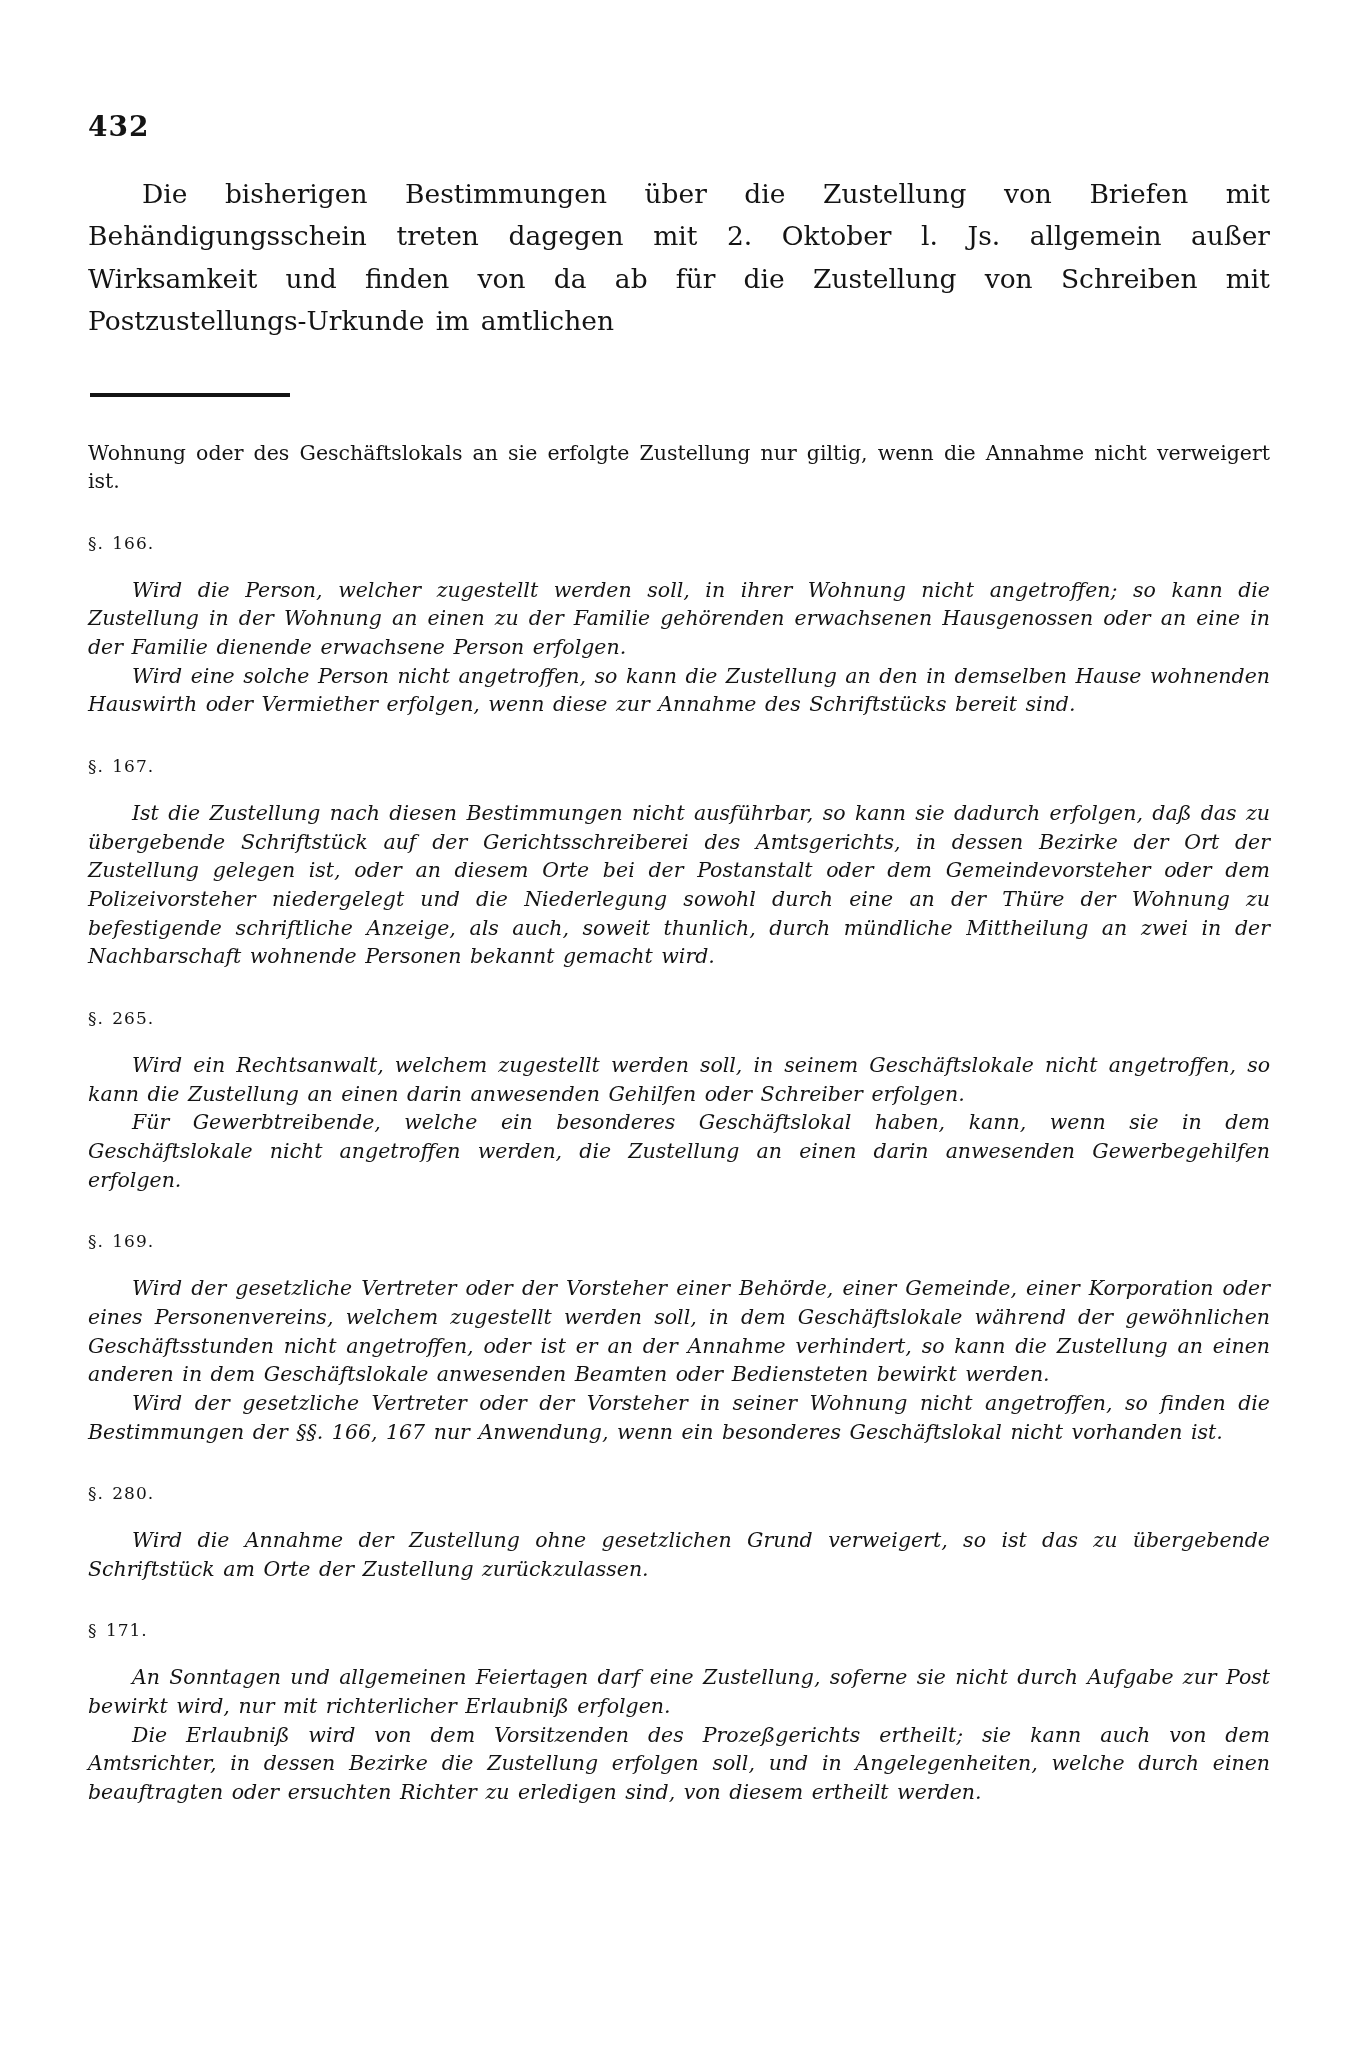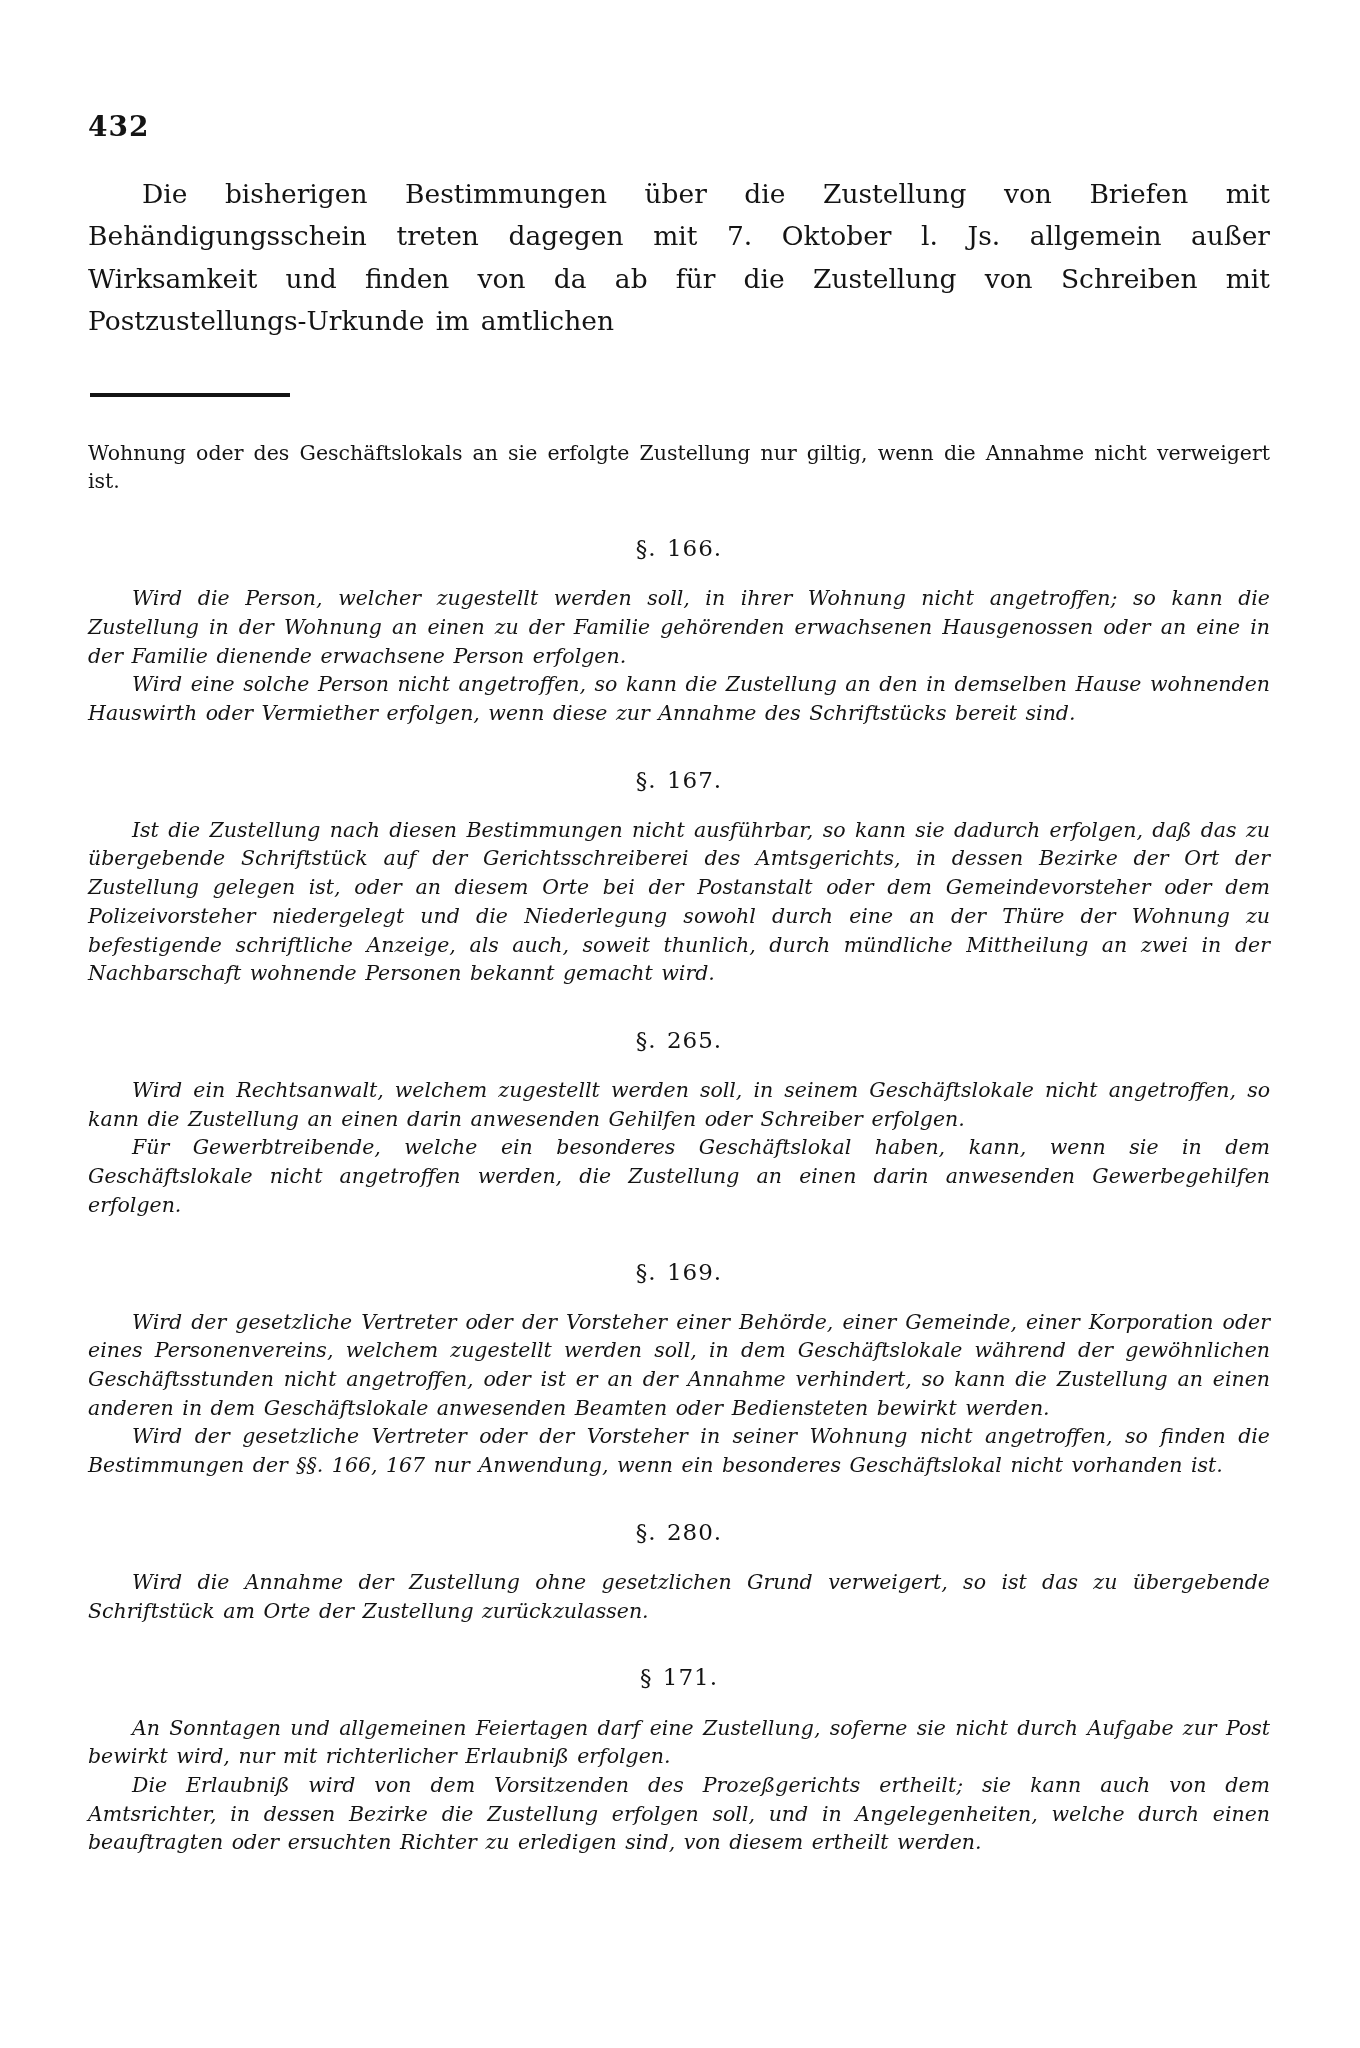--- a/index.html
+++ b/index.html
@@ -40,37 +40,36 @@
   }
   .footnote {
     margin-top:42px;
     font-size:20.5px;
     line-height:1.40;
     text-align:justify;
     word-spacing:2px;
   }
   .fn-cont { margin:0; }
   .fn-heading {
-    text-align:center;
-    font-size:23px;
+    font-size:17px;
     font-weight:normal;
     margin:36px 0 20px 0;
     letter-spacing:1px;
   }
   .fn-para { margin:0; text-indent:44px;font-style:italic; }
 </style>
 </head>
 <body>
 
 <div class="page">
   <div class="content">
 
     <div class="page-number">432</div>
 
-    <p class="intro">Die bisherigen Bestimmungen über die Zustellung von Briefen mit Behändigungsschein treten dagegen mit 7. Oktober l. Js. allgemein außer Wirksamkeit und finden von da ab für die Zustellung von Schreiben mit Postzustellungs-Urkunde im amtlichen</p>
+    <p class="intro">Die bisherigen Bestimmungen über die Zustellung von Briefen mit Behändigungsschein treten dagegen mit 2. Oktober l. Js. allgemein außer Wirksamkeit und finden von da ab für die Zustellung von Schreiben mit Postzustellungs-Urkunde im amtlichen</p>
 
     <hr class="footnote-rule">
 
     <div class="footnote">
 
       <p class="fn-cont">Wohnung oder des Geschäftslokals an sie erfolgte Zustellung nur giltig, wenn die Annahme nicht verweigert ist.</p>
 
       <h3 class="fn-heading">§. 166.</h3>
       <p class="fn-para">Wird die Person, welcher zugestellt werden soll, in ihrer Wohnung nicht angetroffen; so kann die Zustellung in der Wohnung an einen zu der Familie gehörenden erwachsenen Hausgenossen oder an eine in der Familie dienende erwachsene Person erfolgen.</p>
       <p class="fn-para">Wird eine solche Person nicht angetroffen, so kann die Zustellung an den in demselben Hause wohnenden Hauswirth oder Vermiether erfolgen, wenn diese zur Annahme des Schriftstücks bereit sind.</p>

